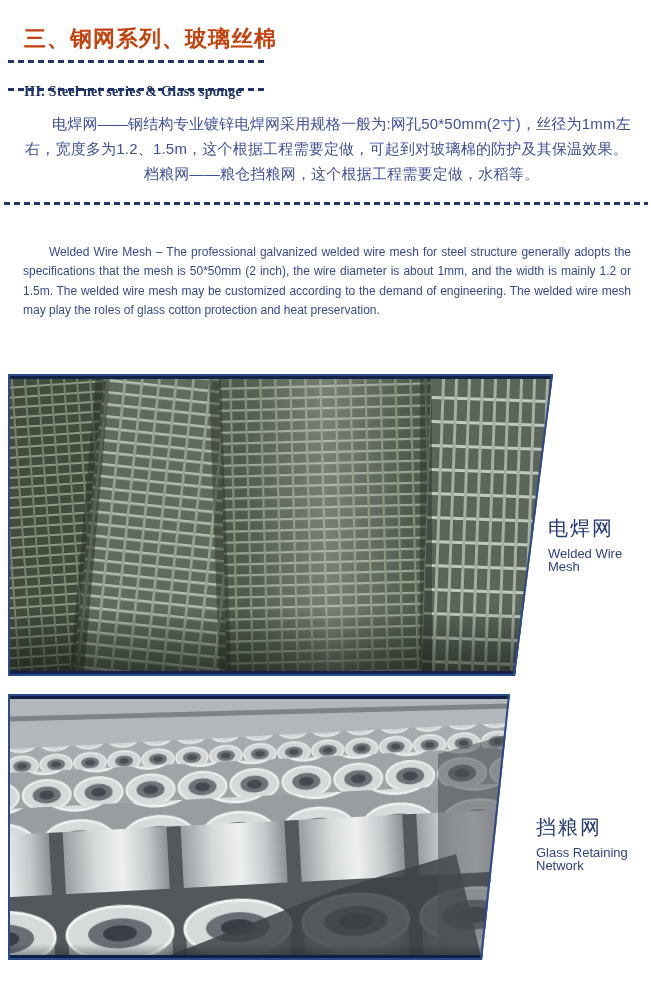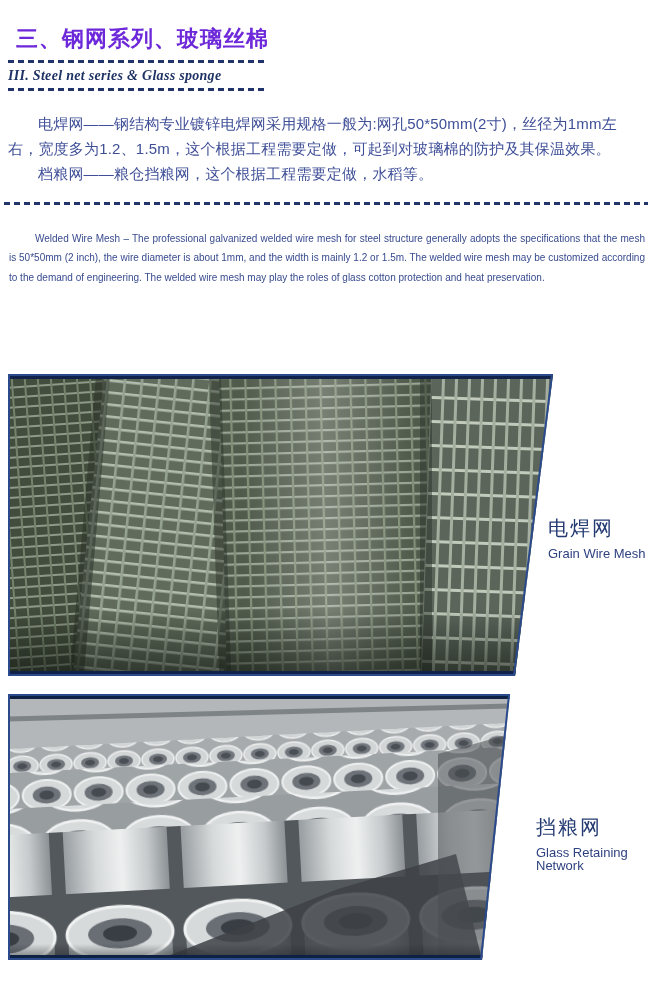--- a/index.html
+++ b/index.html
@@ -3,44 +3,44 @@
 <meta charset="utf-8">
 <style>
   html,body{margin:0;padding:0;background:#ffffff;}
   .page{
     position:relative;width:651px;height:986px;background:#ffffff;
     font-family:"Liberation Sans",sans-serif;overflow:hidden;
   }
   .abs{position:absolute;}
   
   .title-zh{
-    left:16px;top:24px;margin:0;font-size:22px;font-weight:bold;
-    color:#6d28d9;letter-spacing:1px;
+    left:24px;top:24px;margin:0;font-size:22px;font-weight:bold;
+    color:#c2410c;letter-spacing:1px;
   }
   .dash{
     height:3px;
     background:repeating-linear-gradient(90deg,#21356a 0,#21356a 6px,transparent 6px,transparent 10px);
   }
   .dash-1{left:8px;top:60px;width:256px;}
   .title-en{
-    left:8px;top:68px;margin:0;font-size:14px;font-weight:bold;
-    font-family:"Liberation Serif",serif;color:#1e3263;letter-spacing:.3px;font-style:italic;
+    left:8px;top:68px;margin:16px;font-size:14px;font-weight:bold;
+    font-family:"Liberation Serif",serif;color:#1e3263;letter-spacing:.3px;
   }
   .dash-2{left:8px;top:88px;width:256px;}
   
   .zh-block{left:8px;top:111px;width:637px;}
   .zh-block p{
     margin:0;font-size:15px;line-height:25px;color:#3f4f97;
-    text-indent:2em;letter-spacing:.2px;
+    text-indent:2em;letter-spacing:.2px;text-align:center;
   }
   .divider{left:4px;top:202px;width:644px;}
   
   .en-block{left:8px;top:228px;width:638px;}
   .en-block p{
-    margin:1px;font-size:10px;line-height:19.4px;color:#374a8e;
+    margin:15px;font-size:12px;line-height:19.4px;color:#374a8e;
     text-indent:26px;text-align:justify;
   }
   
   .fig{display:block;}
   .fig-1{left:8px;top:374px;}
   .fig-2{left:8px;top:694px;}
   .caption{line-height:1;}
   .cap-1{left:548px;top:518px;}
   .cap-2{left:536px;top:817px;}
   .cap-zh{font-size:20px;color:#233a72;margin:0 0 9px 0;letter-spacing:2px;}
@@ -122,21 +122,21 @@
       <rect x="412" y="-10" width="12" height="330" fill="#2c3329" opacity="0.5"></rect>
       <rect x="0" y="235" width="545" height="67" fill="url(#fadeDark1)"></rect>
       <rect x="0" y="0" width="545" height="5" fill="#10224a"></rect>
       <rect x="-2" y="297" width="520" height="5" fill="#10224a"></rect>
     </g>
     <polygon points="1,1 544,1 506,301 1,301" fill="none" stroke="#2a4a8c" stroke-width="2"></polygon>
   </svg>
 
   <div class="abs caption cap-1">
     <p class="cap-zh">电焊网</p>
-    <p class="cap-en">Grain Wire Mesh</p>
+    <p class="cap-en">Welded Wire Mesh</p>
   </div>
 
   <svg class="abs fig fig-2" width="502" height="266" viewBox="0 0 502 266" role="img">
     <defs>
       <clipPath id="clip2">
           <polygon points="0,0 502,0 474,266 0,266"></polygon>
         </clipPath>
       <linearGradient id="cylGrad" x1="0" y1="0" x2="1" y2="0">
         <stop offset="0" stop-color="#979da0"></stop>
         <stop offset="0.3" stop-color="#d6d9da"></stop>

